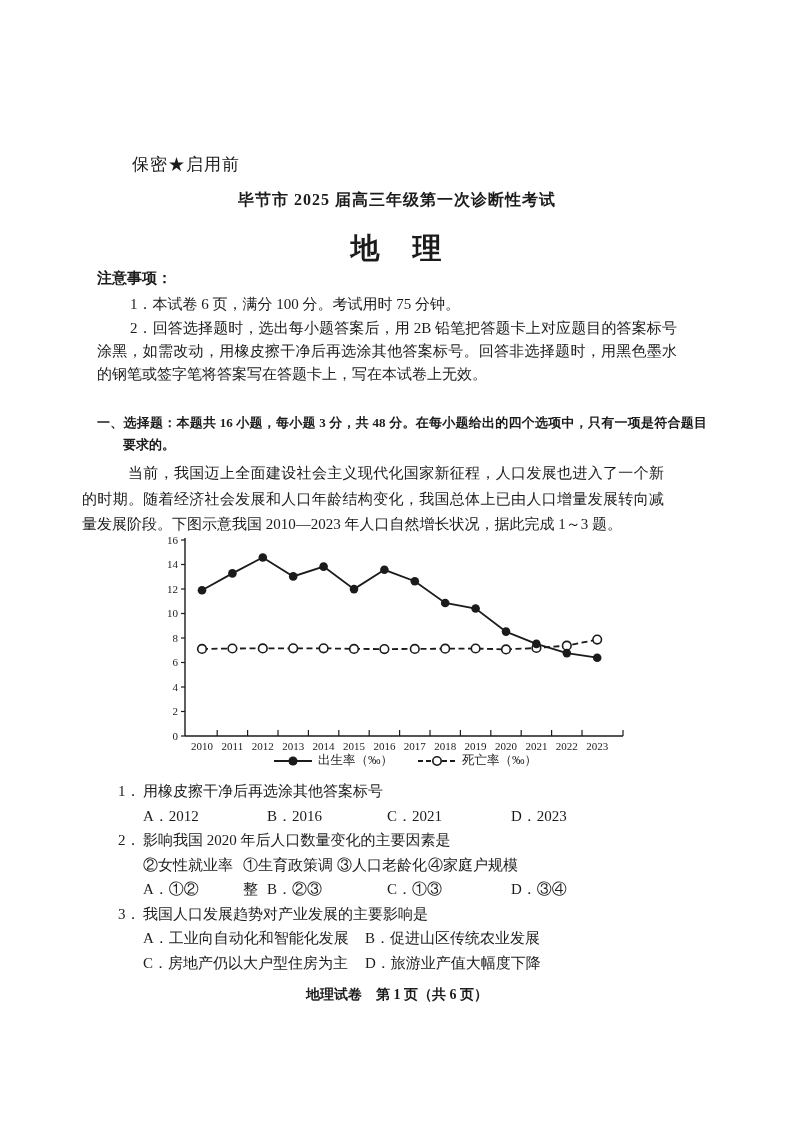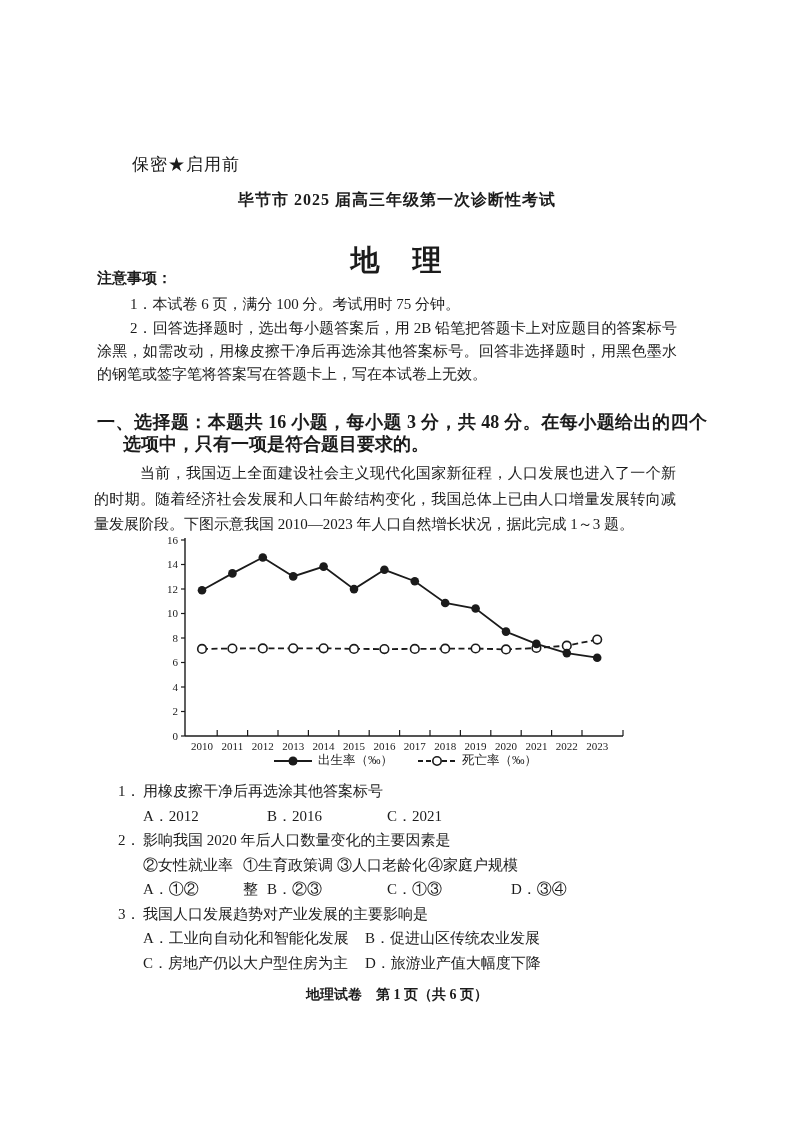--- a/index.html
+++ b/index.html
@@ -15,33 +15,33 @@
   .security{
     position:absolute;left:132px;top:153px;
     font-size:17px;letter-spacing:1px;
   }
   .exam-title{
     position:absolute;left:0;right:0;top:190px;
     text-align:center;font-size:16px;font-weight:bold;letter-spacing:1px;
   }
   .subject-title{
     position:absolute;left:0;right:0;top:229px;
-    text-align:center;font-size:29px;font-weight:bold;letter-spacing:2px;margin-top:12px;
+    text-align:center;font-size:29px;font-weight:bold;letter-spacing:2px;
   }
   .notice{position:absolute;left:97px;top:268px;width:580px;font-size:15px;}
   .notice-heading{font-weight:bold;line-height:20px;}
   .notice-item1{padding-left:33px;margin-top:5px;line-height:23px;}
   .notice-item2{margin-top:1px;line-height:23px;text-indent:33px;text-align:justify;}
   .section-heading{
     position:absolute;left:97px;top:412px;width:584px;
-    font-size:18px;font-weight:bold;line-height:21.5px;
+    font-size:13px;font-weight:bold;line-height:21.5px;
     padding-left:26px;text-indent:-26px;text-align:justify;
   }
   .intro{
-    position:absolute;left:94px;top:461px;width:582px;
+    position:absolute;left:82px;top:461px;width:582px;
     font-size:15px;line-height:25.5px;text-indent:46px;text-align:justify;
   }
   .chart{position:absolute;left:160px;top:534px;width:490px;}
   .chart svg{display:block;}
   .legend{
     display:flex;justify-content:center;align-items:center;gap:24px;
     margin-top:-6px;font-size:12.5px;
   }
   .legend-item{display:flex;align-items:center;gap:5px;}
   .questions{position:absolute;left:97px;top:779px;width:584px;font-size:15px;}
@@ -184,20 +184,21 @@
 
   <div class="questions">
 
     <div class="q-row">
       <span class="q-num">1．</span><span>用橡皮擦干净后再选涂其他答案标号</span>
     </div>
     <div class="opt-grid cols-4">
       <span>A．2012</span>
       <span>B．2016</span>
       <span>C．2021</span>
+      <span>D．2023</span>
     </div>
 
     <div class="q-row">
       <span class="q-num">2．</span><span>影响我国 2020 年后人口数量变化的主要因素是</span>
     </div>
     <div class="opt-grid cols-sub">
       <span>②女性就业率</span>
       <span>①生育政策调整</span>
       <span>③人口老龄化</span>
       <span>④家庭户规模</span>

